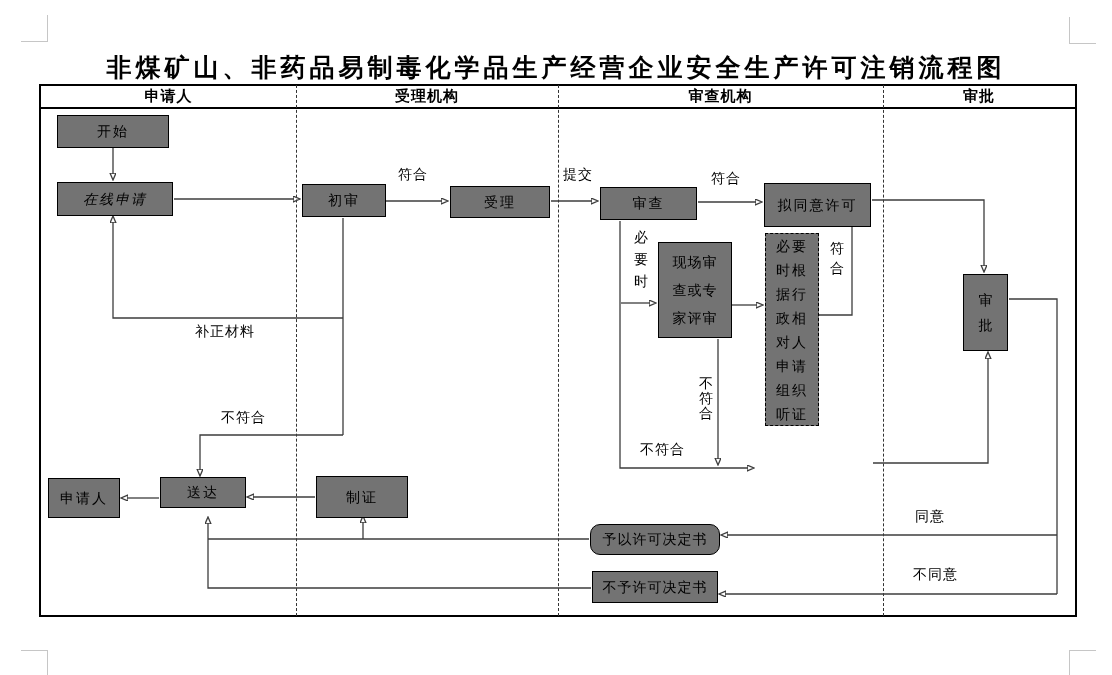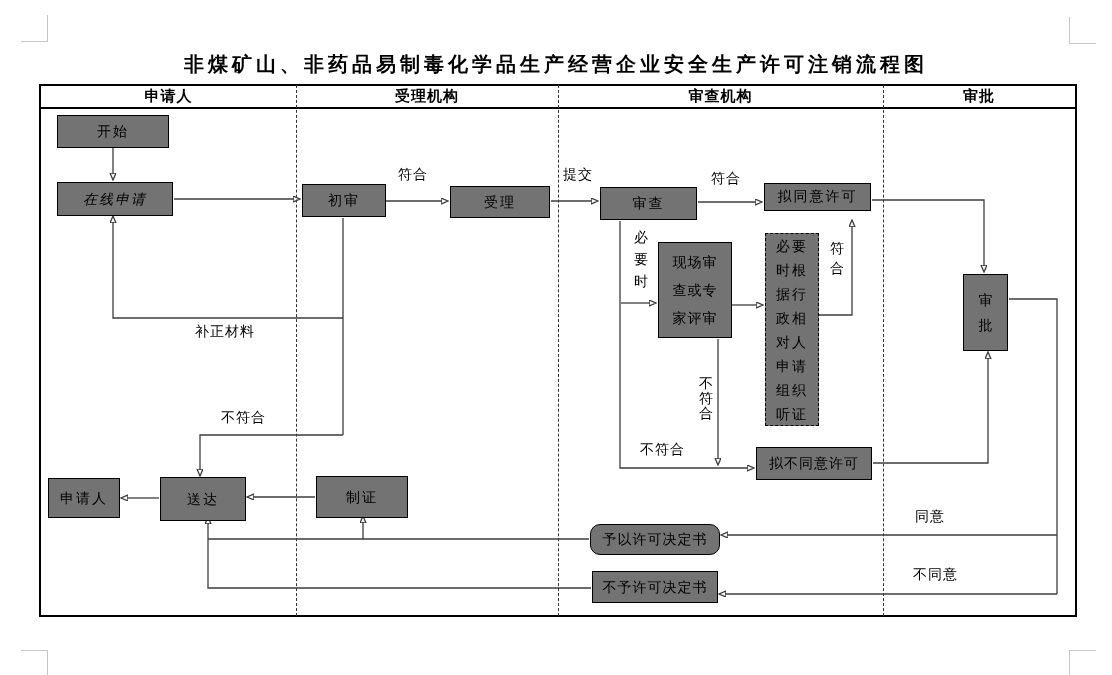--- a/index.html
+++ b/index.html
@@ -10,21 +10,21 @@
   
   .mark{position:absolute;width:26px;height:26px;}
   .mark.tl{left:21px;top:15px;border-right:1px solid #c6c6c6;border-bottom:1px solid #c6c6c6;}
   .mark.tr{left:1069px;top:17px;border-left:1px solid #c6c6c6;border-bottom:1px solid #c6c6c6;}
   .mark.bl{left:21px;top:650px;border-right:1px solid #c6c6c6;border-top:1px solid #c6c6c6;}
   .mark.br{left:1069px;top:650px;border-left:1px solid #c6c6c6;border-top:1px solid #c6c6c6;}
   
   .title{
     position:absolute;left:0;top:51px;width:1112px;text-align:center;
     font-family:"Liberation Serif","DejaVu Serif",serif;
-    font-size:20px;font-weight:bold;letter-spacing:4px;white-space:nowrap;
+    font-size:25px;font-weight:bold;letter-spacing:4px;white-space:nowrap;
   }
   
   .table{position:absolute;left:39px;top:84px;width:1038px;height:533px;
     border:2px solid #000;box-sizing:border-box;}
   .lane-header{position:absolute;left:39px;top:84px;width:1038px;height:25px;
     border-bottom:2px solid #000;box-sizing:border-box;}
   .lane-label{position:absolute;top:87px;text-align:center;font-size:15px;font-weight:bold;letter-spacing:1px;}
   [data-name="lane-applicant"]{left:41px;width:255px;}
   [data-name="lane-accepting-agency"]{left:296px;width:262px;}
   [data-name="lane-review-agency"]{left:558px;width:325px;}
@@ -38,30 +38,30 @@
   .wires path{fill:none;stroke:#3d3d3d;stroke-width:1.3px;}
   
   .box{position:absolute;border:1.5px solid #000;background:#737373;box-sizing:border-box;
     display:flex;align-items:center;justify-content:center;
     font-size:14px;letter-spacing:2px;text-align:center;line-height:1.3;}
   [data-name="node-start"]{left:57px;top:115px;width:112px;height:33px;}
   [data-name="node-online-apply"]{left:57px;top:182px;width:116px;height:34px;font-style:italic;}
   [data-name="node-initial-review"]{left:302px;top:184px;width:84px;height:33px;}
   [data-name="node-accept"]{left:450px;top:186px;width:100px;height:32px;}
   [data-name="node-review"]{left:600px;top:187px;width:97px;height:33px;}
-  [data-name="node-propose-approve"]{left:764px;top:183px;width:107px;height:28px;font-family:Liberation Mono, monospace;}
+  [data-name="node-propose-approve"]{left:764px;top:183px;width:107px;height:44px;}
   [data-name="node-onsite-review"]{left:658px;top:242px;width:74px;height:96px;
     padding:0 11px;letter-spacing:1px;line-height:28px;word-break:break-all;}
   [data-name="node-hearing-note"]{left:765px;top:233px;width:54px;height:193px;
     border:1px dashed #000;padding:0 8px;letter-spacing:2px;line-height:24px;word-break:break-all;}
   [data-name="node-approve"]{left:963px;top:274px;width:45px;height:77px;
     padding:0 12px;letter-spacing:0;line-height:25px;word-break:break-all;}
   [data-name="node-propose-deny"]{left:756px;top:447px;width:116px;height:33px;letter-spacing:1px;}
   [data-name="node-applicant-end"]{left:48px;top:478px;width:72px;height:40px;}
-  [data-name="node-deliver"]{left:160px;top:477px;width:86px;height:44px;}
+  [data-name="node-deliver"]{left:160px;top:477px;width:86px;height:31px;}
   [data-name="node-make-cert"]{left:316px;top:476px;width:92px;height:42px;}
   [data-name="node-grant-decision"]{left:590px;top:524px;width:130px;height:31px;letter-spacing:1px;border-radius:10px;}
   [data-name="node-deny-decision"]{left:592px;top:571px;width:126px;height:32px;letter-spacing:1px;}
   
   .elabel{position:absolute;font-size:14px;letter-spacing:1px;white-space:nowrap;}
   .vlabel{position:absolute;font-size:14px;width:16px;text-align:center;word-break:break-all;white-space:normal;}
   [data-name="edge-label-conform-initial"]{left:398px;top:166px;}
   [data-name="edge-label-submit"]{left:563px;top:166px;}
   [data-name="edge-label-conform-review"]{left:711px;top:170px;}
   [data-name="edge-label-when-necessary"]{left:633px;top:226px;line-height:22px;}
@@ -146,23 +146,20 @@
     </div>
   <div class="box" data-name="node-onsite-review">
       <span data-name="node-onsite-review-label">现场审查或专家评审</span>
     </div>
   <div class="box" data-name="node-hearing-note">
       <span data-name="node-hearing-note-label">必要时根据行政相对人申请组织听证</span>
     </div>
   <div class="box" data-name="node-approve">
       <span data-name="node-approve-label">审批</span>
     </div>
-  <div class="box" data-name="node-propose-deny">
-      <span data-name="node-propose-deny-label">拟不同意许可</span>
-    </div>
   <div class="box" data-name="node-applicant-end">
       <span data-name="node-applicant-end-label">申请人</span>
     </div>
   <div class="box" data-name="node-deliver">
       <span data-name="node-deliver-label">送达</span>
     </div>
   <div class="box" data-name="node-make-cert">
       <span data-name="node-make-cert-label">制证</span>
     </div>
   <div class="box" data-name="node-grant-decision">

